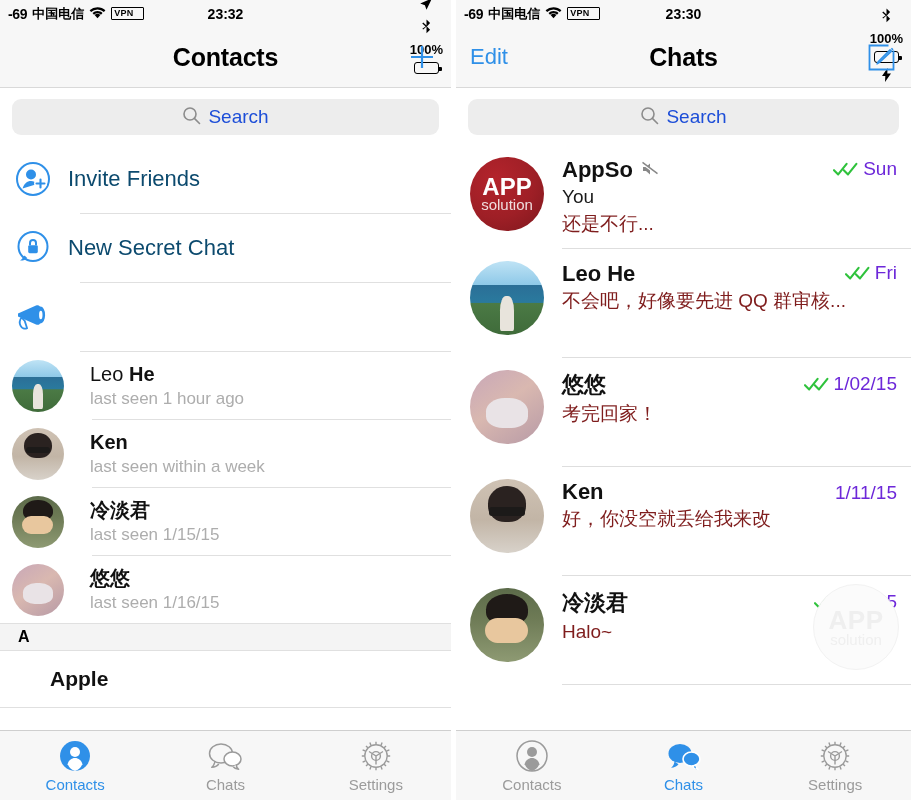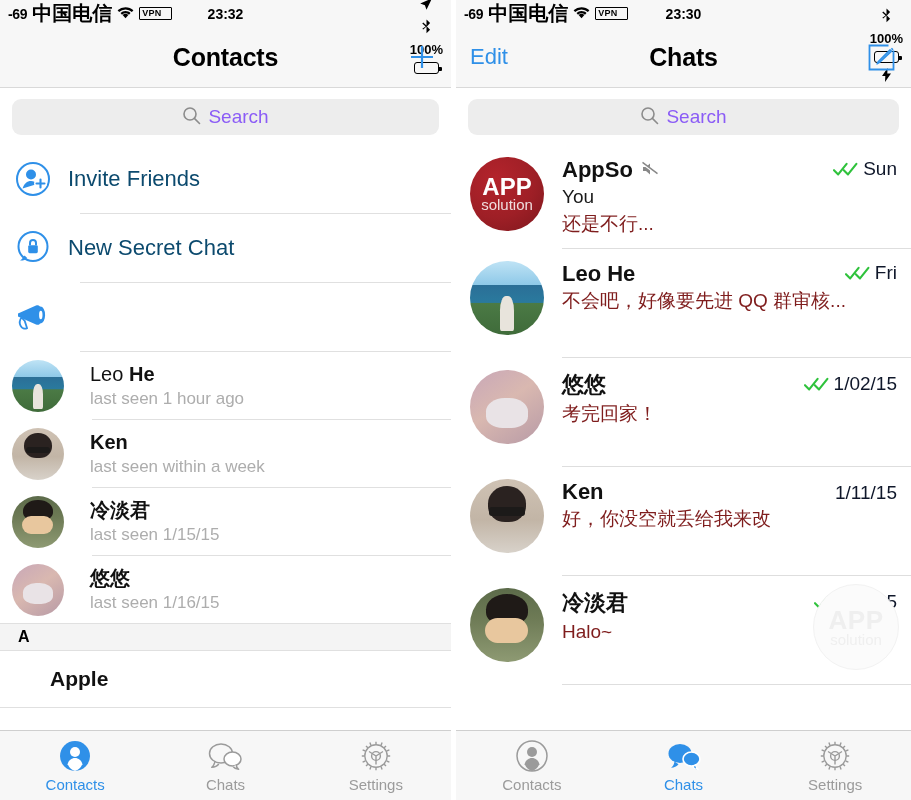--- a/index.html
+++ b/index.html
@@ -17,21 +17,21 @@
 
   
   .statusbar {
     height: 27px; background: #f7f7f7;
     display: flex; align-items: center;
     font-size: 14px; font-weight: bold; color: #000;
     padding: 0 8px; position: relative;
   }
   .sb-left { display: flex; align-items: center; gap: 5px; }
   .sb-rssi { font-size: 14px; font-weight: bold; letter-spacing: -0.3px; }
-  .sb-carrier { font-size: 20px; font-weight: bold; }
+  .sb-carrier { font-size: 13px; font-weight: bold; }
   .sb-vpn {
     font-size: 9px; font-weight: bold; border: 1.4px solid #000;
     padding: 0px 10px 0px 2px; line-height: 11px; border-radius: 1px;
     letter-spacing: 0.2px;
   }
   .sb-center {
     position: absolute; left: 0; right: 0; text-align: center;
     font-size: 14px; font-weight: bold; pointer-events: none;
   }
   .sb-right {
@@ -65,21 +65,21 @@
   }
   .nav-left { font-size: 22px; color: #2f90e8; position: relative; z-index: 2; cursor: pointer; }
   .nav-right { margin-left: auto; position: relative; z-index: 2; cursor: pointer; display:flex; align-items:center; }
 
   
   .searchwrap { background: #ffffff; padding: 11px 12px 10px 12px; }
   .searchbar {
     background: #ededed; border-radius: 9px; height: 36px;
     display: flex; align-items: center; justify-content: center; gap: 7px;
   }
-  .search-ph { color: #8b5cf6; font-size: 19px; }
+  .search-ph { color: #1d4ed8; font-size: 19px; }
 
   
   .list { background: #fff; }
   .sep { height: 1px; background: #e0e0e0; }
 
   
   .action-row { display: flex; align-items: center; height: 68px; padding-left: 14px; cursor: pointer; }
   .action-ico { width: 54px; flex: 0 0 54px; display: flex; align-items: center; }
   .action-label { font-size: 22px; color: #0c4a6e; }
   .action-sep { height: 1px; background: #e0e0e0; margin-left: 80px; }
@@ -108,21 +108,21 @@
   
   .chat-row { display: flex; padding: 12px 0 0 14px; cursor: pointer; }
   .chat-av {
     width: 74px; height: 74px; border-radius: 50%; flex: 0 0 74px;
     overflow: hidden; position: relative; background: #ddd;
   }
   .chat-main { flex: 1; margin-left: 18px; min-width: 0; padding-right: 14px; }
   .chat-topline { display: flex; align-items: baseline; }
   .chat-name { font-size: 22px; font-weight: bold; color: #111; white-space: nowrap; }
   .chat-meta { margin-left: auto; display: flex; align-items: center; gap: 4px; white-space: nowrap; }
-  .chat-date { font-size: 19px; color: #0f172a; }
+  .chat-date { font-size: 19px; color: #6d28d9; }
   .chat-you { font-size: 19px; color: #1a1a1a; line-height: 27px; }
   .chat-msg {
     font-size: 19px; color: #7f1d1d; line-height: 28px;
     white-space: nowrap; overflow: hidden; text-overflow: clip;
   }
   .chat-sep { height: 1px; background: #dedede; margin-left: 106px; margin-top: 10px; }
 
   
   .tabbar {
     position: absolute; bottom: 0; left: 0; right: 0; height: 70px;

